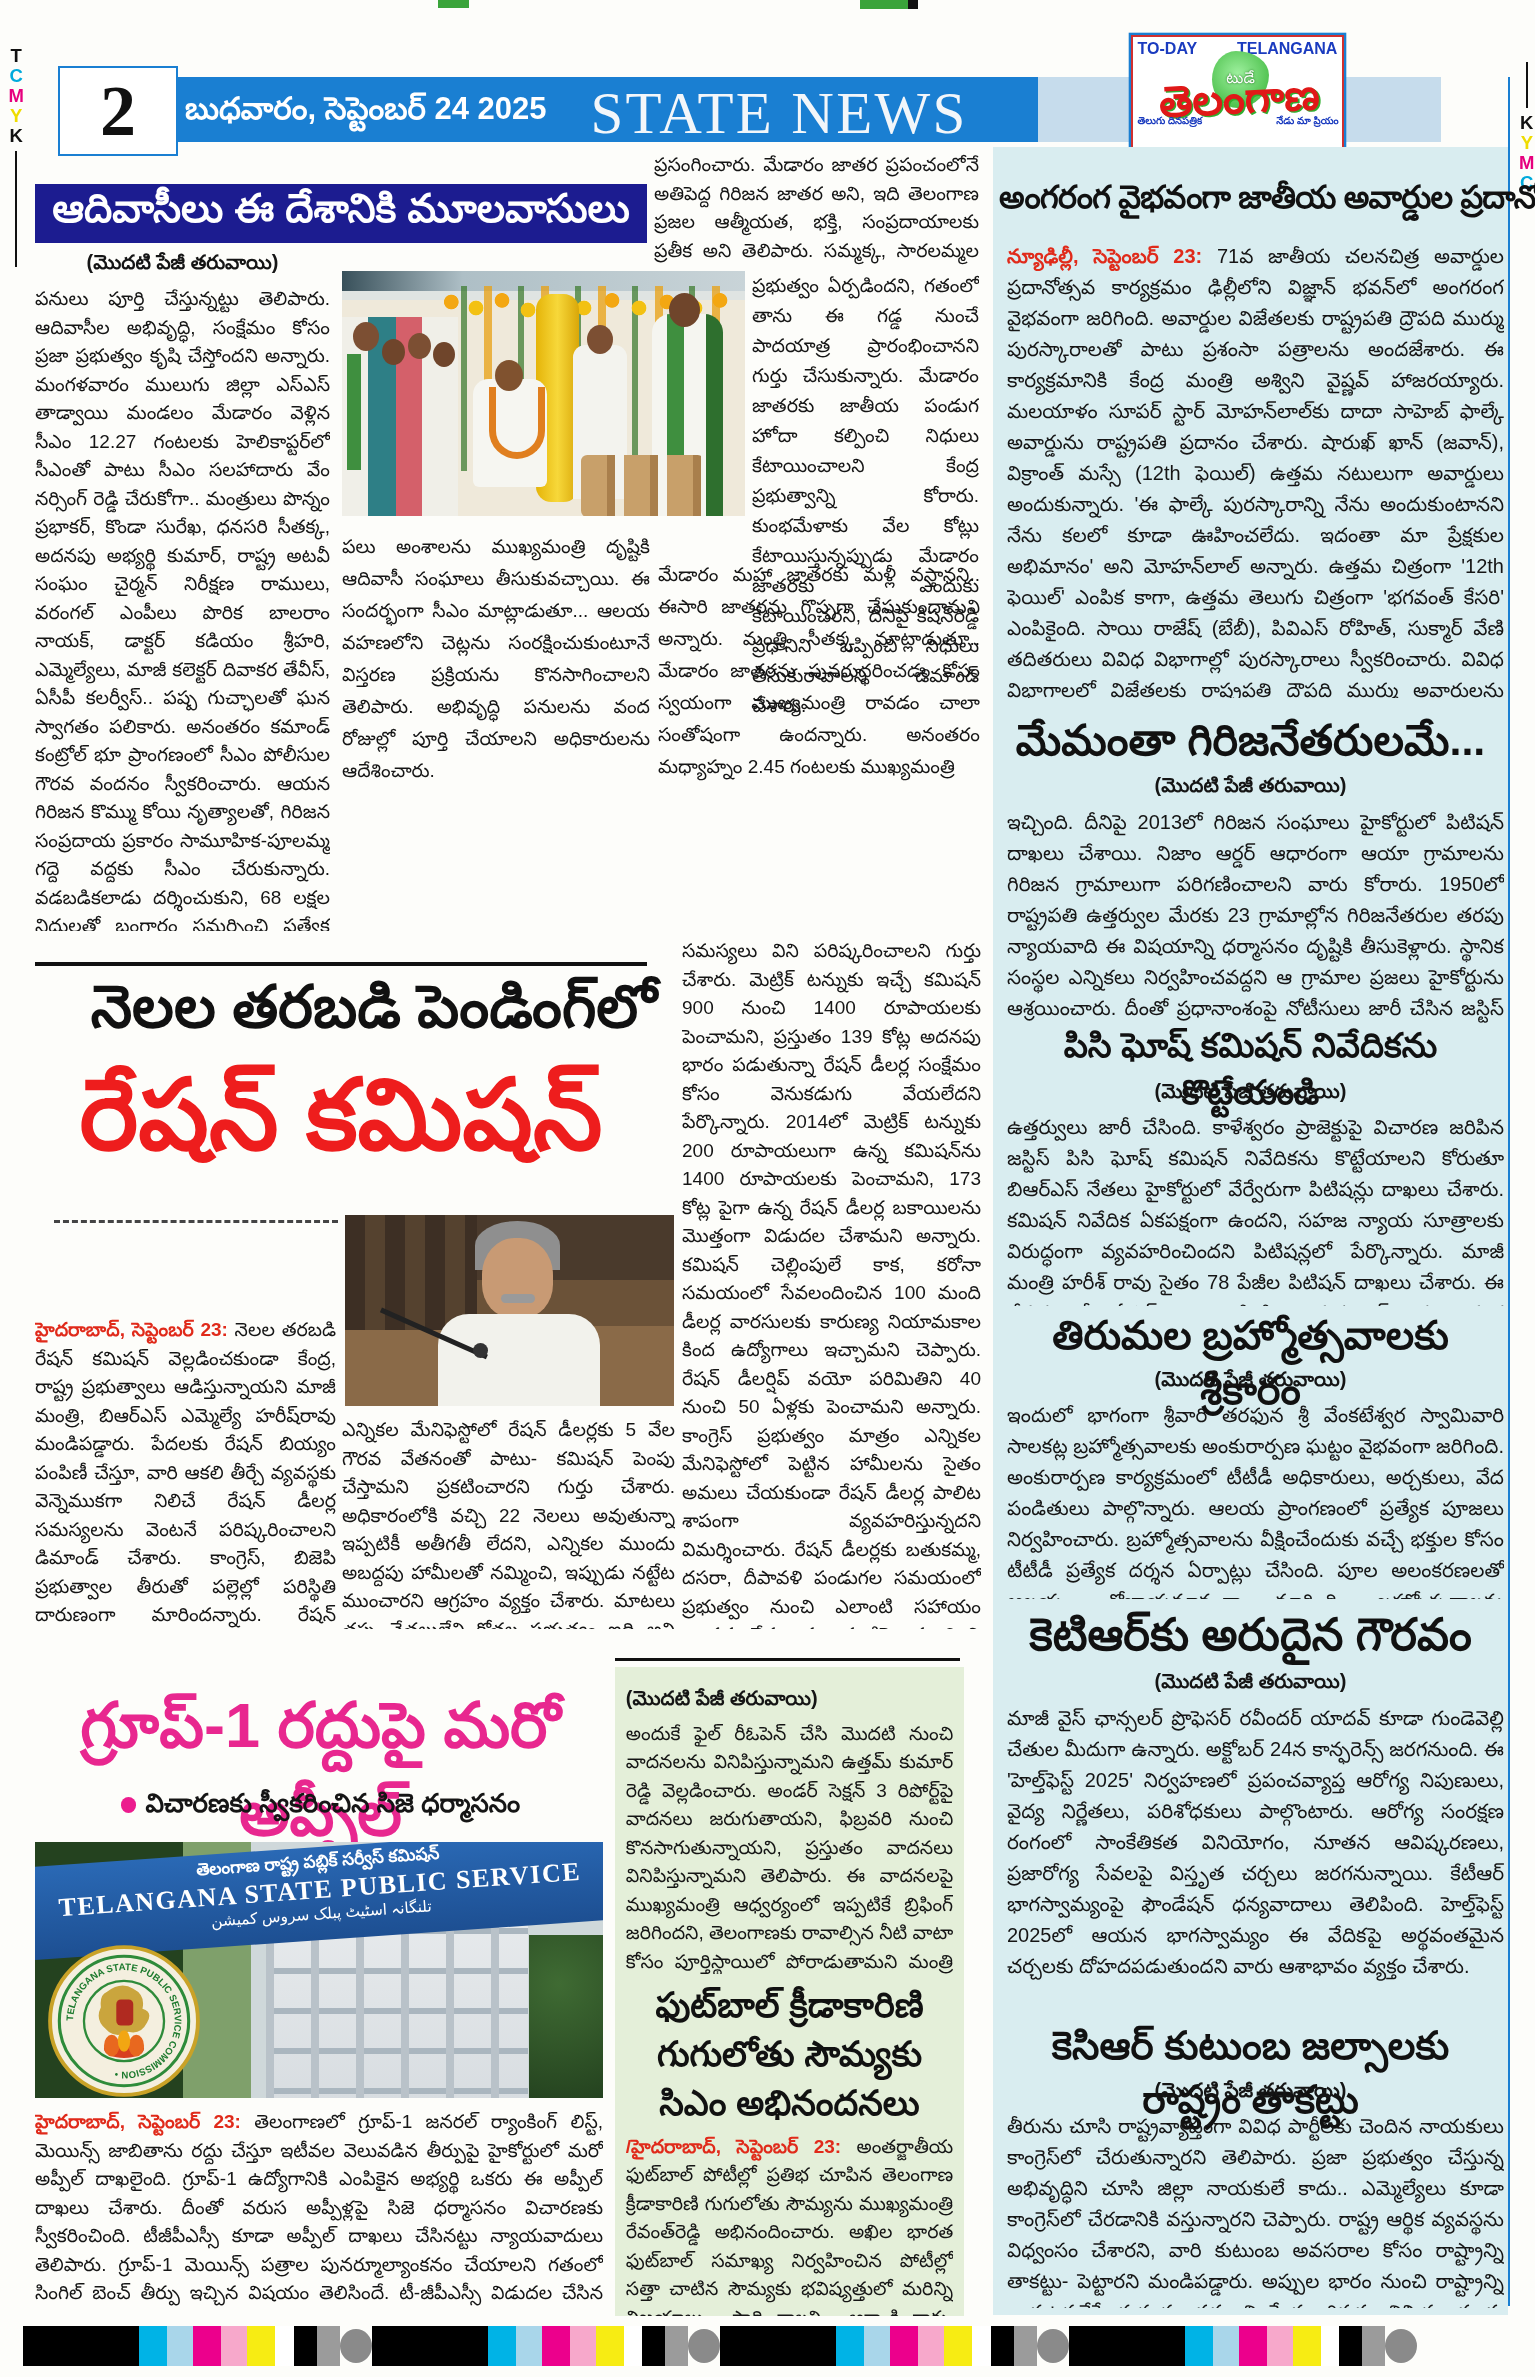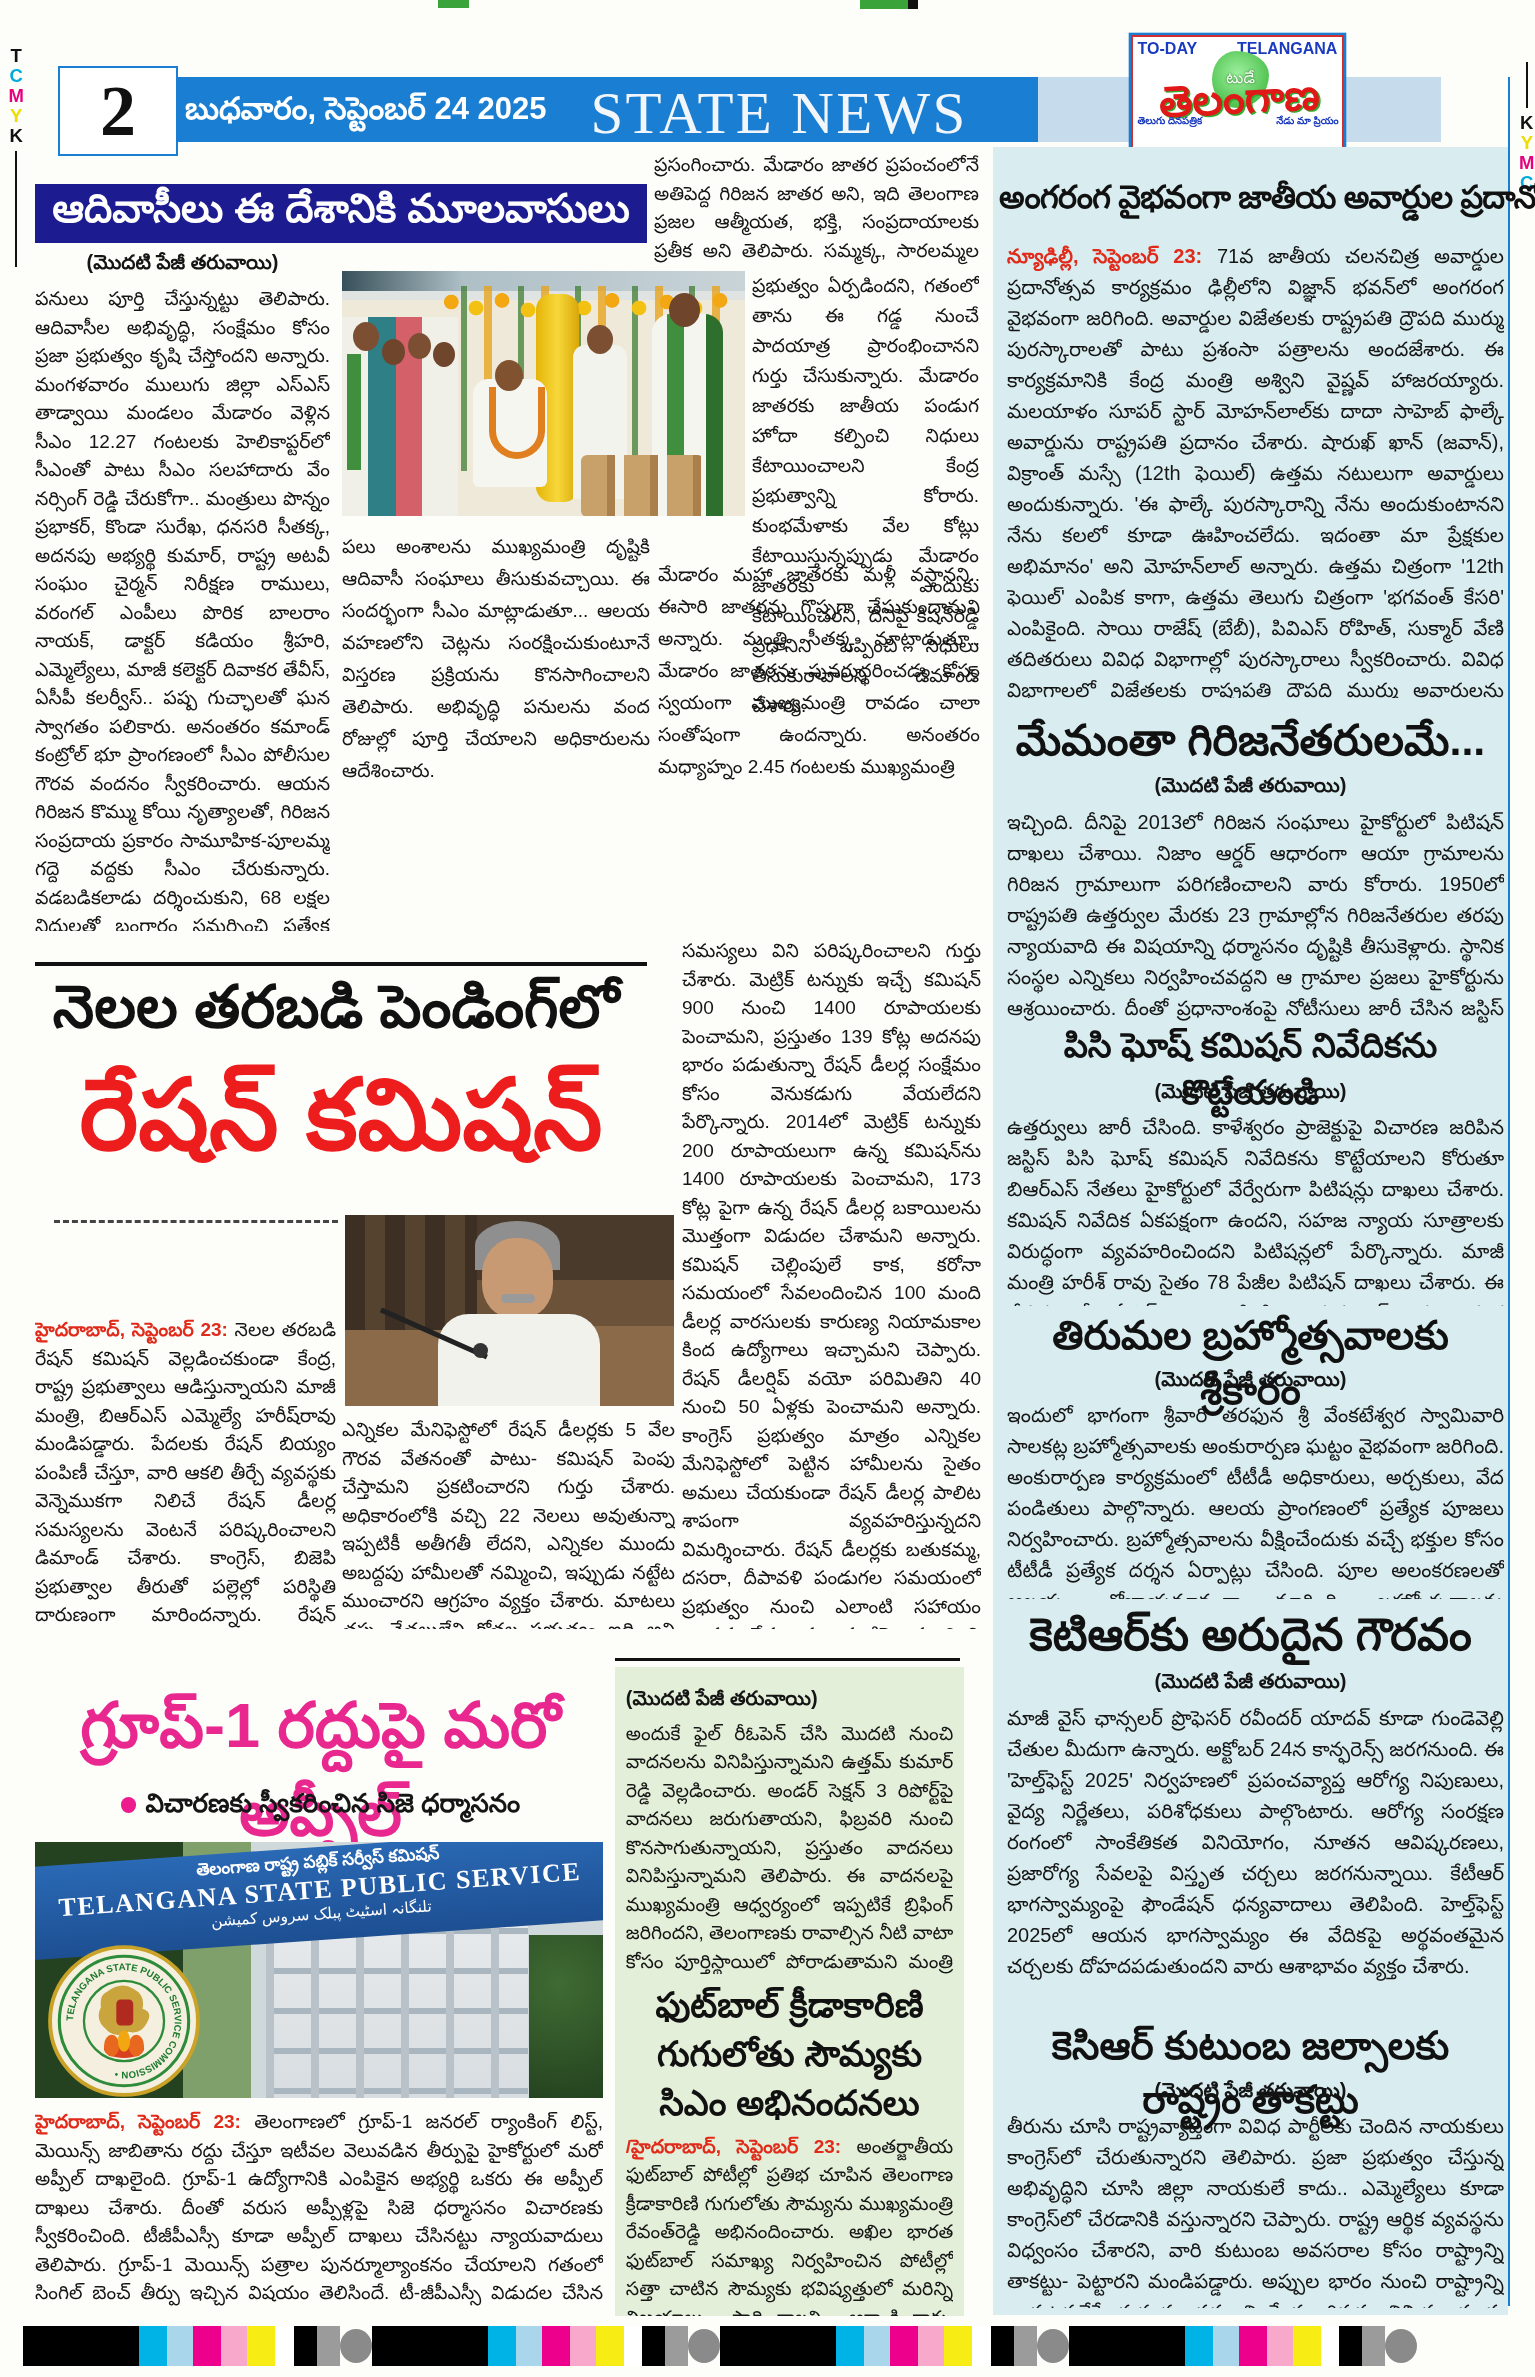--- a/index.html
+++ b/index.html
@@ -97,21 +97,21 @@
   <div class="abs" style="left:231px;top:74px;width:54px;height:154px;background:#f3f3ee;border-radius:12.3px 12.3px 0 0;"></div>
   <div class="abs" style="left:245px;top:54px;width:26px;height:29px;border-radius:50%;background:#7c4f33;"></div>
   <div class="abs" style="left:310px;top:43px;width:71px;height:202px;background:linear-gradient(90deg,#f5f5f0 0 15.4px,#3f8f3f 15.4px 32px,#f5f5f0 32px 54px,#2e6f2e 54px 71px);border-radius:18.5px 18.5px 0 0;"></div>
   <div class="abs" style="left:327px;top:21.6px;width:31px;height:34px;border-radius:50%;background:#6f452b;"></div>
   <div class="abs" style="left:239px;top:184px;width:123px;height:62px;background:repeating-linear-gradient(90deg,#c8a06a 0 26px,#a97f4c 26px 34px,transparent 34px 43px);border-radius:6.2px;"></div>
 </div>
 <div class="abs txt body-sm" style="left:342px;top:531px;width:308px;height:399px;line-height:32px;">పలు అంశాలను ముఖ్యమంత్రి దృష్టికి ఆదివాసీ సంఘాలు తీసుకువచ్చాయి. ఈ సందర్భంగా సీఎం మాట్లాడుతూ... ఆలయ వహణలోని చెట్లను సంరక్షించుకుంటూనే విస్తరణ ప్రక్రియను కొనసాగించాలని తెలిపారు. అభివృద్ధి పనులను వంద రోజుల్లో పూర్తి చేయాలని అధికారులను ఆదేశించారు.</div>
 <div class="abs txt body-sm" style="left:658px;top:531px;width:322px;height:399px;line-height:32px;margin-top:28px;">మేడారం మహా జాతరకు మళ్లీ వస్తానని.. ఈసారి జాతరను గొప్పగా చేసుకుందామని అన్నారు. మంత్రి సీతక్క మాట్లాడుతూ.. మేడారం జాతరను పునరుద్ధరించడం కోసం స్వయంగా ముఖ్యమంత్రి రావడం చాలా సంతోషంగా ఉందన్నారు. అనంతరం మధ్యాహ్నం 2.45 గంటలకు ముఖ్యమంత్రి</div>
 
 <div class="abs" style="left:35px;top:962px;width:612px;height:3.9px;background:#111;"></div>
-<div class="abs hl-center" style="left:30px;top:973px;width:612px;font-size:59px;">నెలల తరబడి పెండింగ్‌లో</div>
+<div class="abs hl-center" style="left:45px;top:973px;width:612px;font-size:59px;text-align:right;">నెలల తరబడి పెండింగ్‌లో</div>
 <div class="abs hl-center" style="left:35px;top:1058px;width:612px;font-size:99px;color:#ee1d1d;">రేషన్ కమిషన్</div>
 <div class="abs" style="left:54px;top:1209px;width:284px;text-align:center;">
   <div class="dash-rule" style="margin-top:10.8px;"></div>
 </div>
 <div class="abs txt body-sm" style="left:35px;top:1316px;width:301px;height:312px;">
   <span class="dl">హైదరాబాద్, సెప్టెంబర్ 23:</span>
   <span>నెలల తరబడి రేషన్ కమిషన్ వెల్లడించకుండా కేంద్ర, రాష్ట్ర ప్రభుత్వాలు ఆడిస్తున్నాయని మాజీ మంత్రి, బిఆర్ఎస్ ఎమ్మెల్యే హరీష్‌రావు మండిపడ్డారు. పేదలకు రేషన్ బియ్యం పంపిణీ చేస్తూ, వారి ఆకలి తీర్చే వ్యవస్థకు వెన్నెముకగా నిలిచే రేషన్ డీలర్ల సమస్యలను వెంటనే పరిష్కరించాలని డిమాండ్ చేశారు. కాంగ్రెస్, బిజెపి ప్రభుత్వాల తీరుతో పల్లెల్లో పరిస్థితి దారుణంగా మారిందన్నారు. రేషన్ బియ్యం పంపిణీకి సంబంధించిన కమిషన్ అందక డీలర్లు తీవ్ర ఇబ్బందులు పడుతున్నారని-ఈ ప్రభుత్వాల నిర్లక్ష్యం దారుణమని అన్నారు. రేషన్ డీలర్ల సంఘం నగరంలో నిర్వహించిన రాష్ట్రస్థాయి సదస్సుకు హాజరైన ఆయన మాట్లాడారు. అభ్యుదయాల పేరిట విడుదల చేసిన</span>
 </div>
 
 <div class="abs" style="left:345px;top:1215px;width:329px;height:191px;background:linear-gradient(180deg,#4a3a2c 0 34%,#6b5238 34% 58%,#8a6a48 58% 100%);overflow:hidden;">

